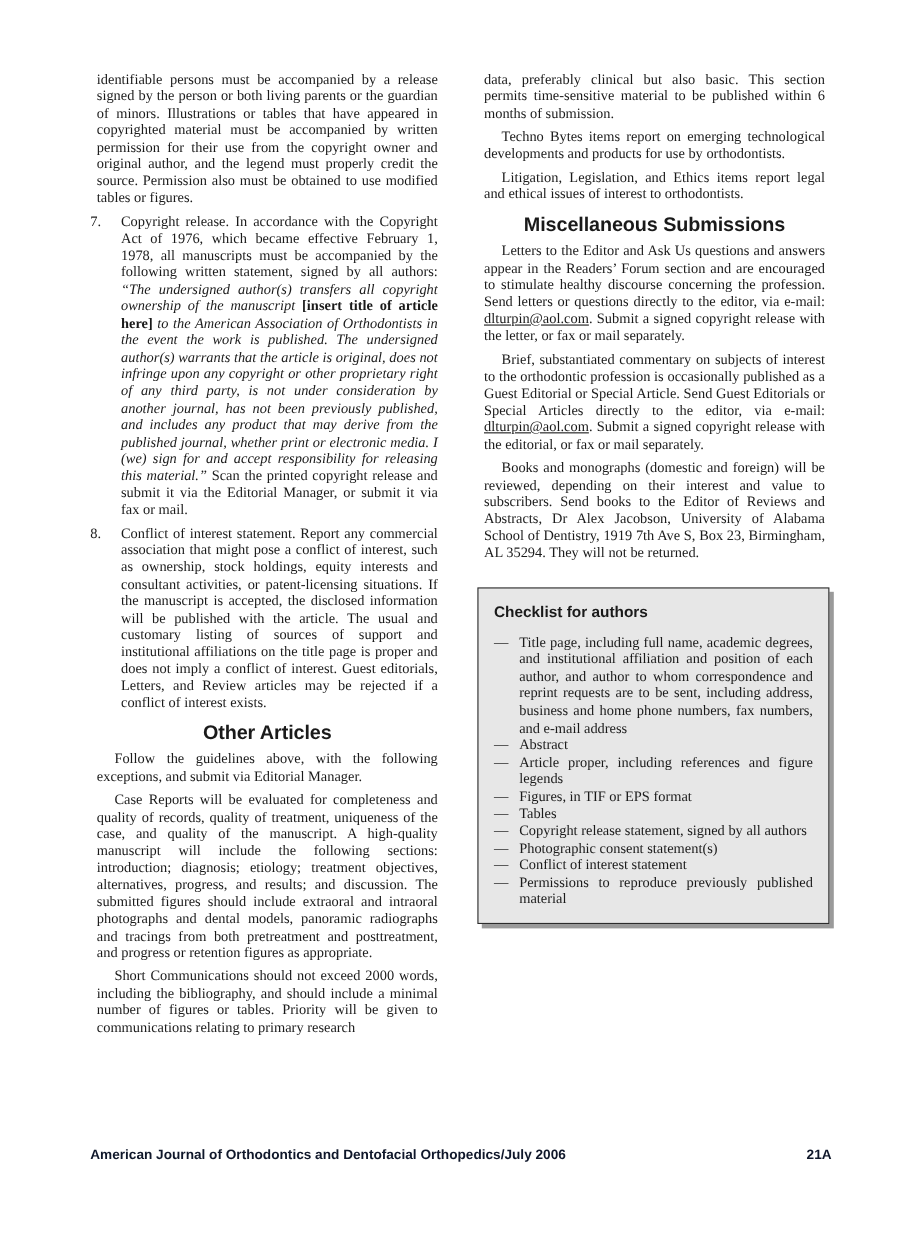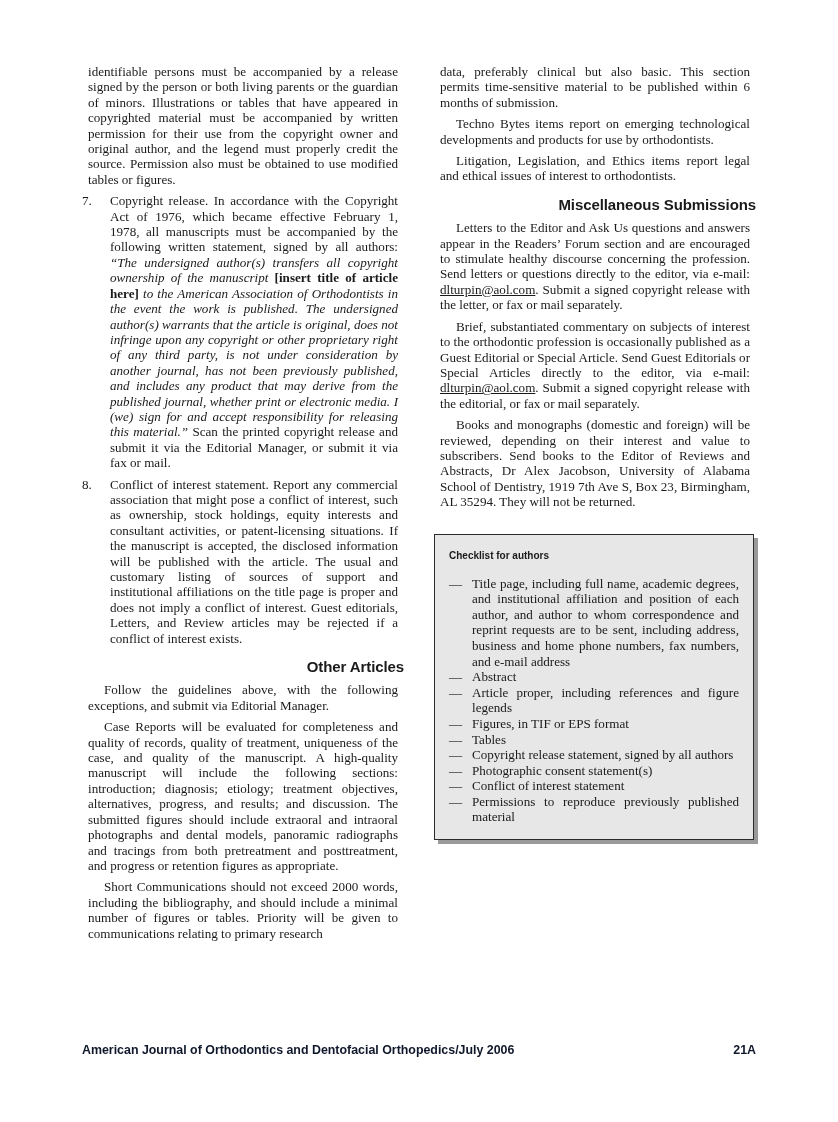--- a/index.html
+++ b/index.html
@@ -55,25 +55,25 @@
     position: absolute;
     left: 0;
     top: 0;
     width: 18px;
     text-align: left;
     font-size: 13.1px;
     line-height: 15.4px;
   }
   .sec-head {
     font-family: "Liberation Sans", "DejaVu Sans", sans-serif;
-    font-size: 15px;
+    font-size: 18px;
     font-weight: bold;
     line-height: 15.4px;
     margin: 0;
-    text-align: right;
+    text-align: center;
     letter-spacing: -0.1px;
   }
   .sp-before { margin-top: 13px; }
   .sp-after  { margin-top: 8px; }
   .quote {
     font-style: italic;
   }
   .quote b {
     font-style: normal;
     font-weight: bold;
@@ -100,21 +100,21 @@
     position: relative;
     z-index: 1;
     background: #e7e7e7;
     border: 1.6px solid #2b2b2b;
     padding: 13px 14px 14px 14px;
     box-sizing: border-box;
     width: 100%;
   }
   .checklist-title {
     font-family: "Liberation Sans", "DejaVu Sans", sans-serif;
-    font-size: 10px;
+    font-size: 14px;
     font-weight: bold;
     margin: 0 0 12px 0;
     line-height: 16px;
     text-align: left;
   }
   ul.checkitems {
     margin: 0;
     padding: 0;
     list-style: none;
   }

